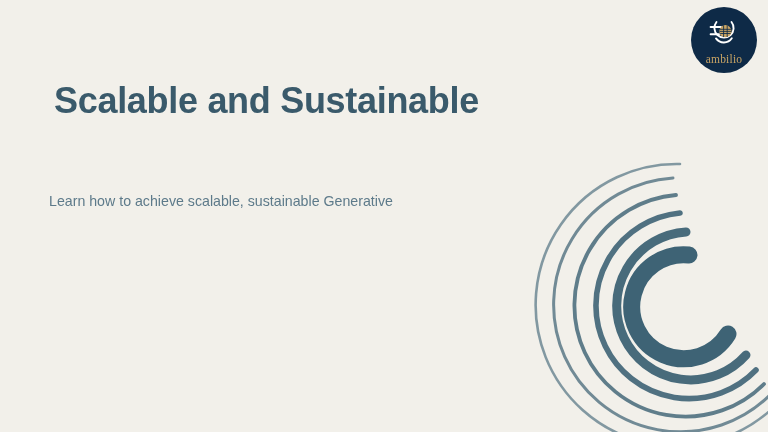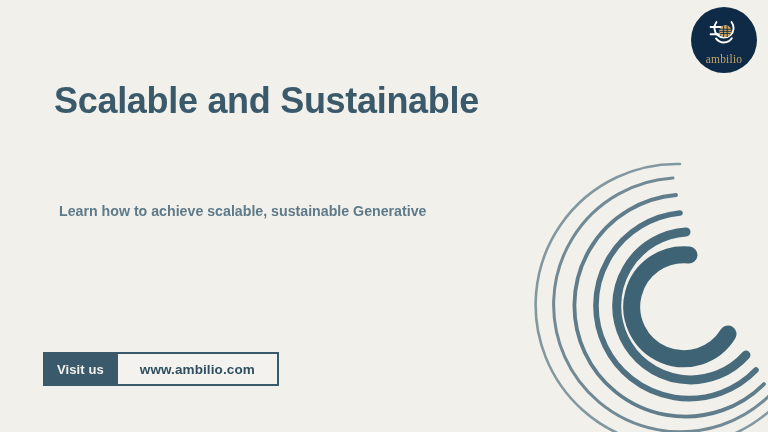--- a/index.html
+++ b/index.html
@@ -81,25 +81,24 @@
   .headline-line {
     display: block;
   }
 
   
   .subtitle {
     position: absolute;
     left: 43px;
     top: 183px;
     width: 470px;
-    margin: 16px;
+    margin: 6px;
     font-size: 14.2px;
     line-height: 25px;
     color: #5d7a8a;
-    font-weight: bold;
   }
   .subtitle-line {
     display: block;
   }
 
   
   .visit-bar {
     position: absolute;
     left: 43px;
     top: 352px;
@@ -175,18 +174,14 @@
   </div>
 
   <h1 class="headline">
     <span class="headline-line">Scalable and Sustainable</span>
   </h1>
 
   <p class="subtitle">
     <span class="subtitle-line">Learn how to achieve scalable, sustainable Generative</span>
   </p>
 
-  <div class="visit-bar">
-    <div class="visit-label">Visit us</div>
-    <div class="visit-url">www.ambilio.com</div>
-  </div>
 
 </div>
 
 </body></html>

